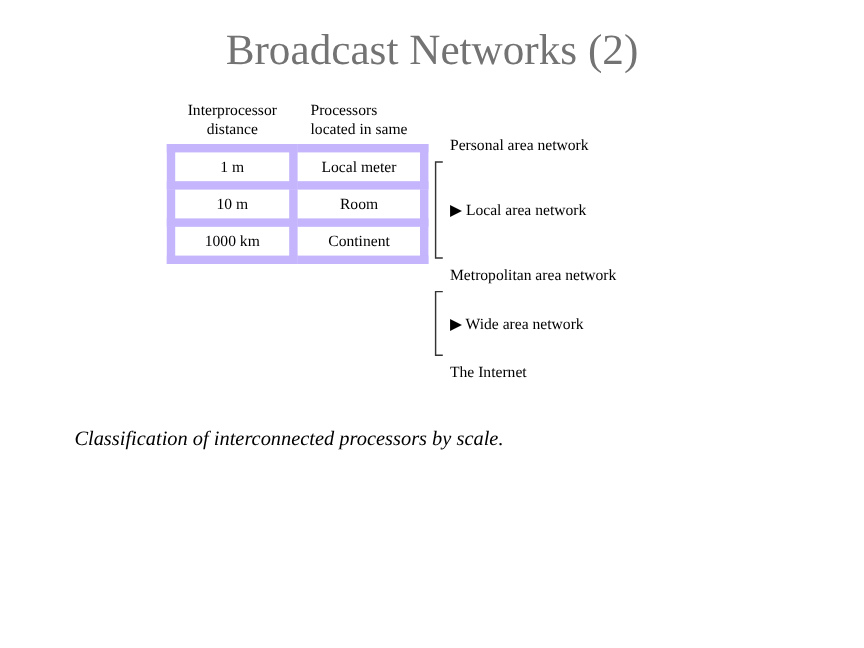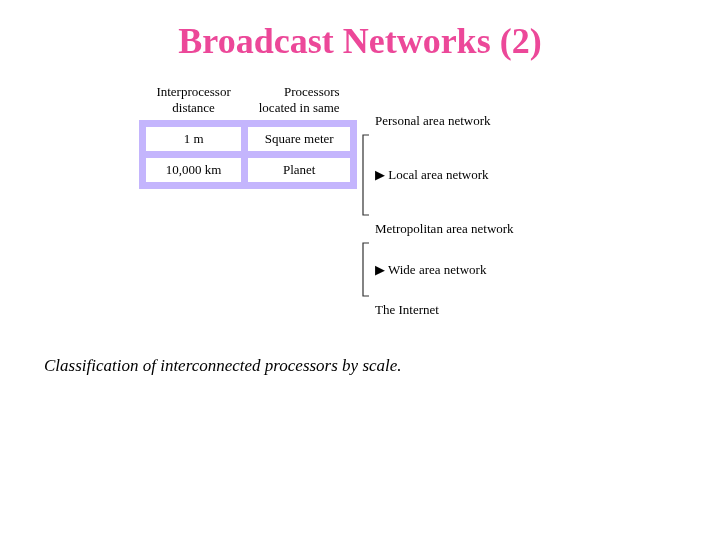--- a/index.html
+++ b/index.html
@@ -10,22 +10,22 @@
       background: #ffffff;
       font-family: 'Times New Roman', Times, serif;
       display: flex;
       flex-direction: column;
       align-items: center;
       padding: 20px 40px;
     }
 
     .page-title {
       font-size: 36px;
-      color: #ec4899;
-      font-weight: bold;
+      color: #737373;
+      font-weight: normal;
       margin-bottom: 18px;
       align-self: center;
     }
 
     .table-wrapper {
       display: flex;
       flex-direction: row;
       align-items: flex-start;
       gap: 0;
       margin-bottom: 18px;
@@ -60,45 +60,49 @@
     .main-table thead tr th {
       border: none;
     }
 
     .caption {
       font-size: 17px;
       color: #000;
       margin-top: 8px;
       font-style: italic;
       align-self: flex-start;
-      margin-left: 4px;
+      margin-left: 22px;
     }
   </style>
 </head>
 <body>
 
 <h1 class="page-title">Broadcast Networks (2)</h1>
 
 <div class="table-wrapper">
 
   <table class="main-table">
     <thead>
       <tr class="header-row">
         <th style="text-align:center; font-size:13px; padding-bottom:4px;">Interprocessor<br>distance</th>
-        <th style="text-align:right; font-size:13px; padding-bottom:4px;">Processors<br>located in same</th>
+        <th style="text-align:left; font-size:13px; padding-bottom:4px;">Processors<br>located in same</th>
       </tr>
     </thead>
     <tbody>
       <tr>
         <td>1 m</td>
-        <td>Square meter</td>
+        <td>Local meter</td>
       </tr>
       <tr>
-        <td>10,000 km</td>
-        <td>Planet</td>
+        <td>10 m</td>
+        <td>Room</td>
+      </tr>
+      <tr>
+        <td>1000 km</td>
+        <td>Continent</td>
       </tr>
     </tbody>
   </table>
 
   <svg width="220" height="250" style="margin-left:4px; margin-top:0px; overflow:visible;">
 
     <text x="14" y="45" font-size="13" font-family="Times New Roman, serif">Personal area network</text>
 
     <path d="M 8,55 L 2,55 L 2,135 L 8,135" fill="none" stroke="#333" stroke-width="1.2"></path>
     <text x="14" y="99" font-size="13" font-family="Times New Roman, serif">▶ Local area network</text>

